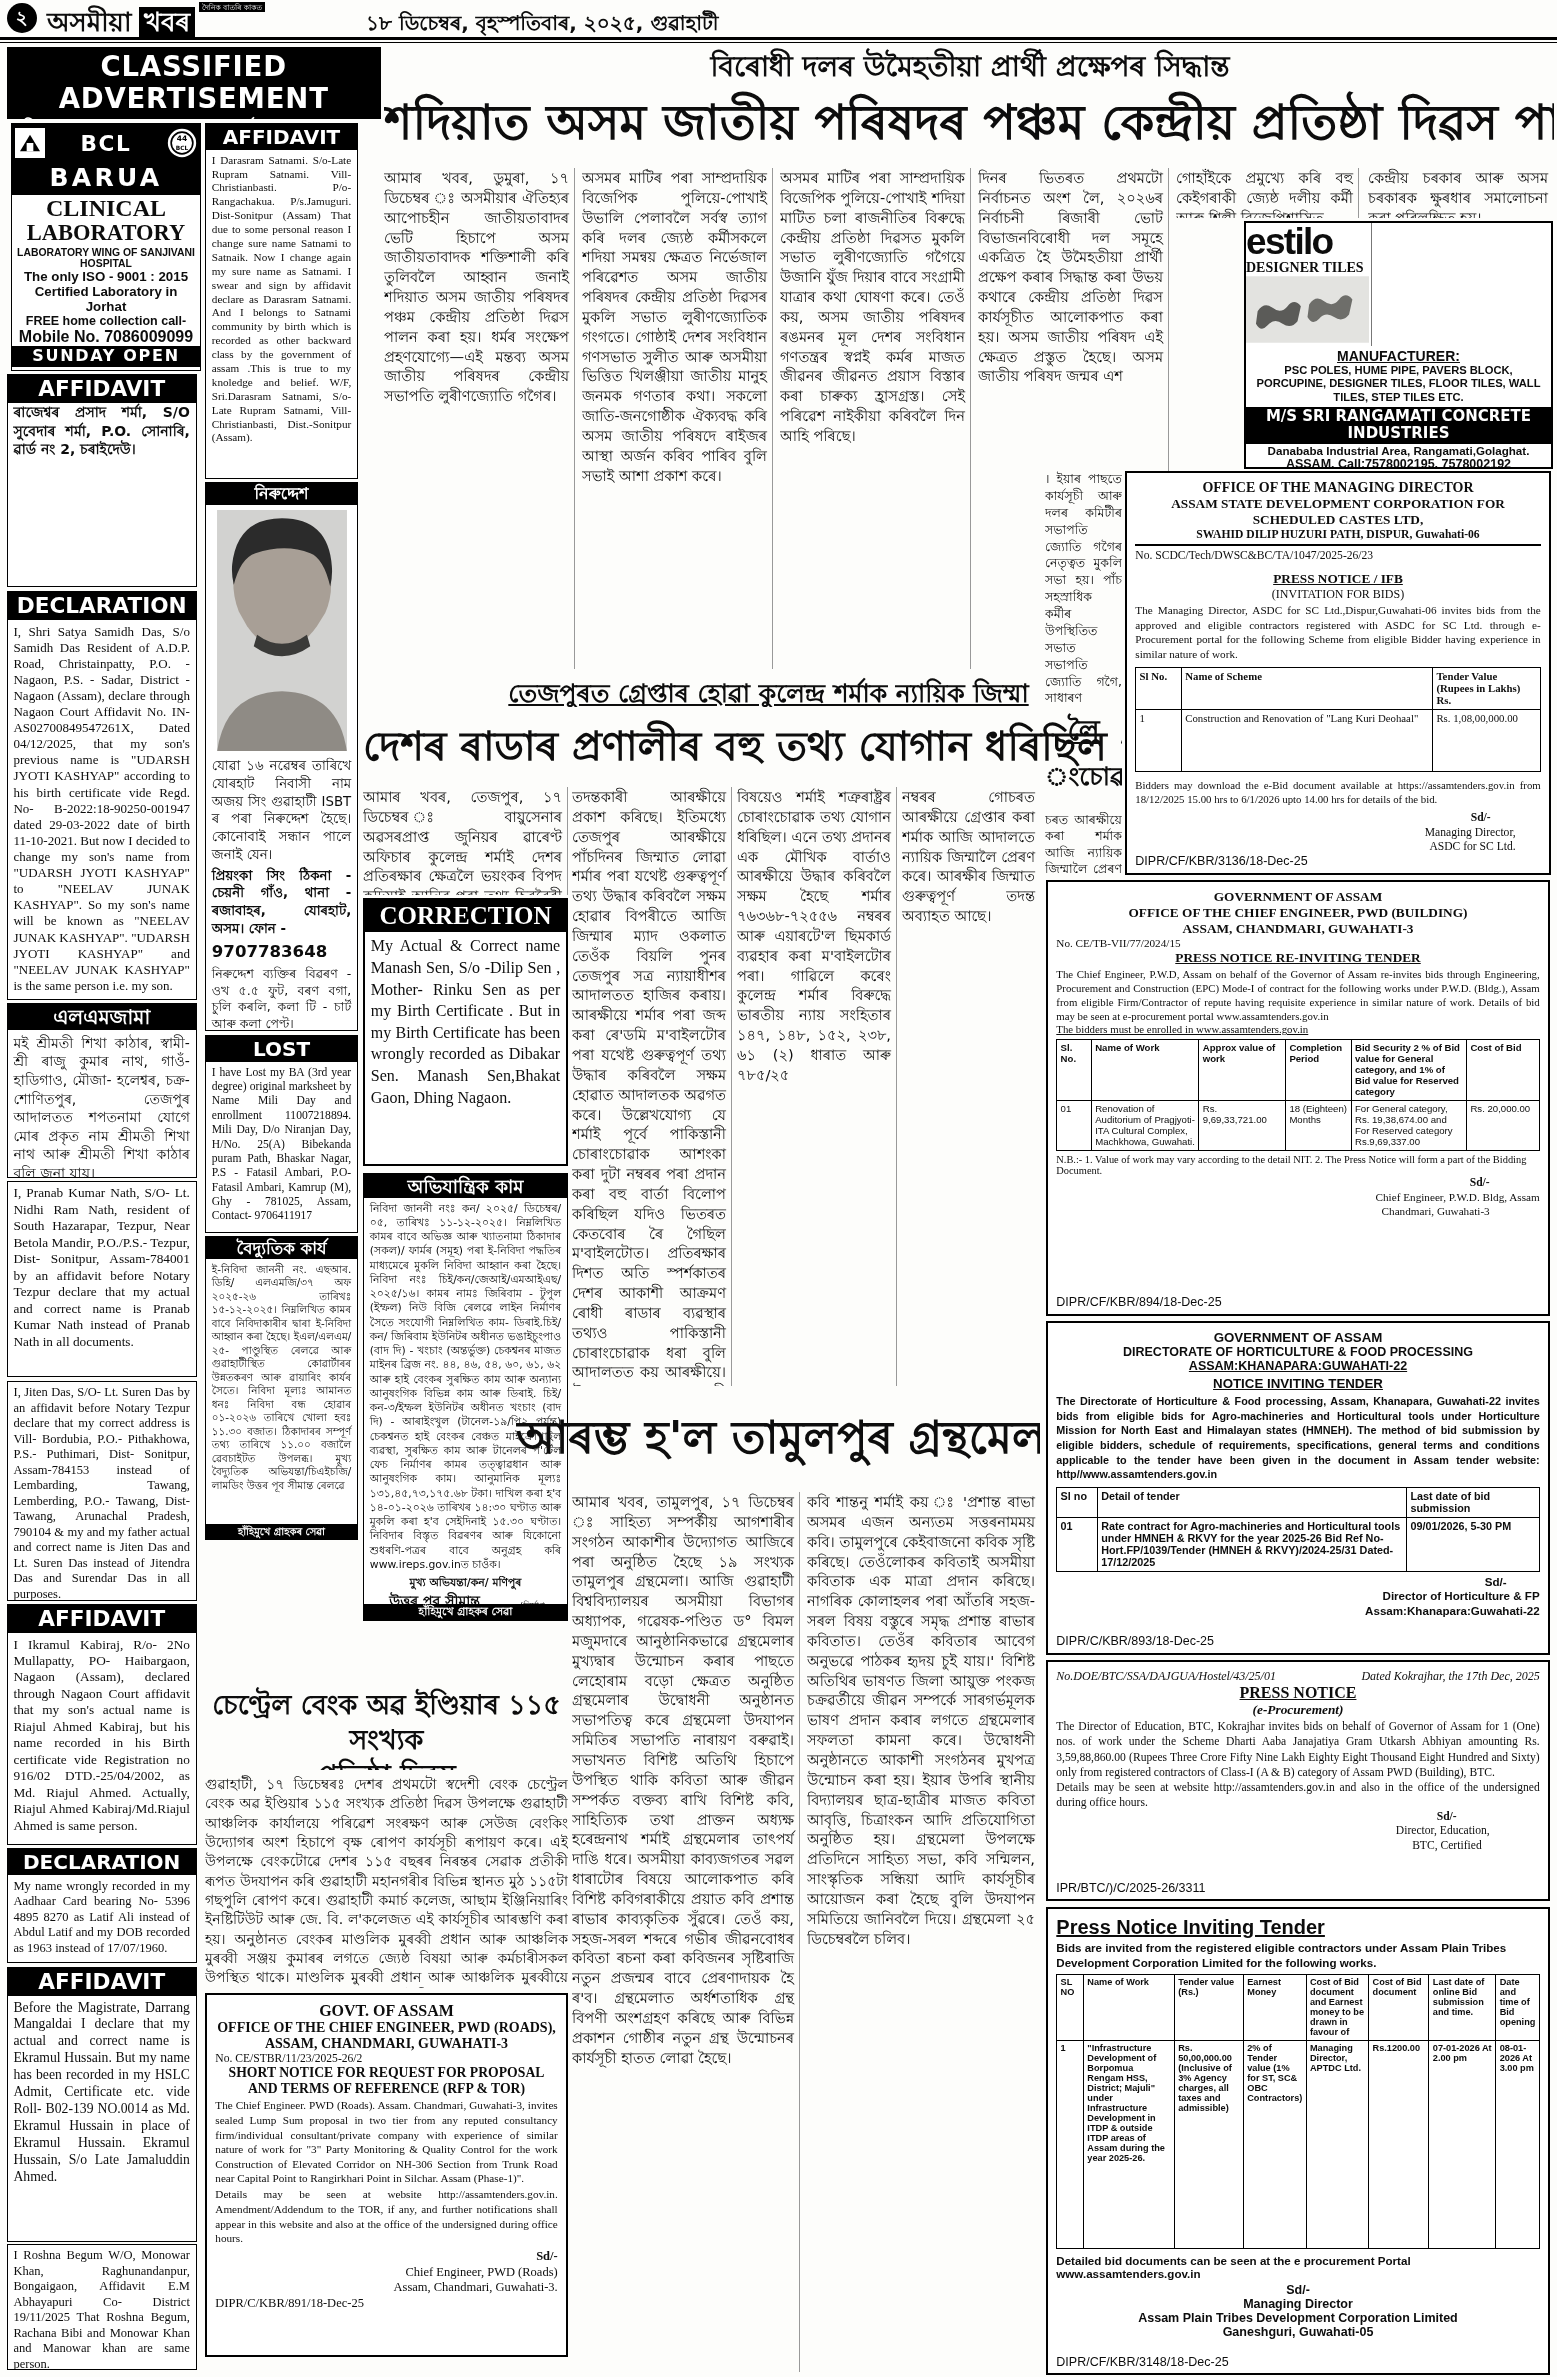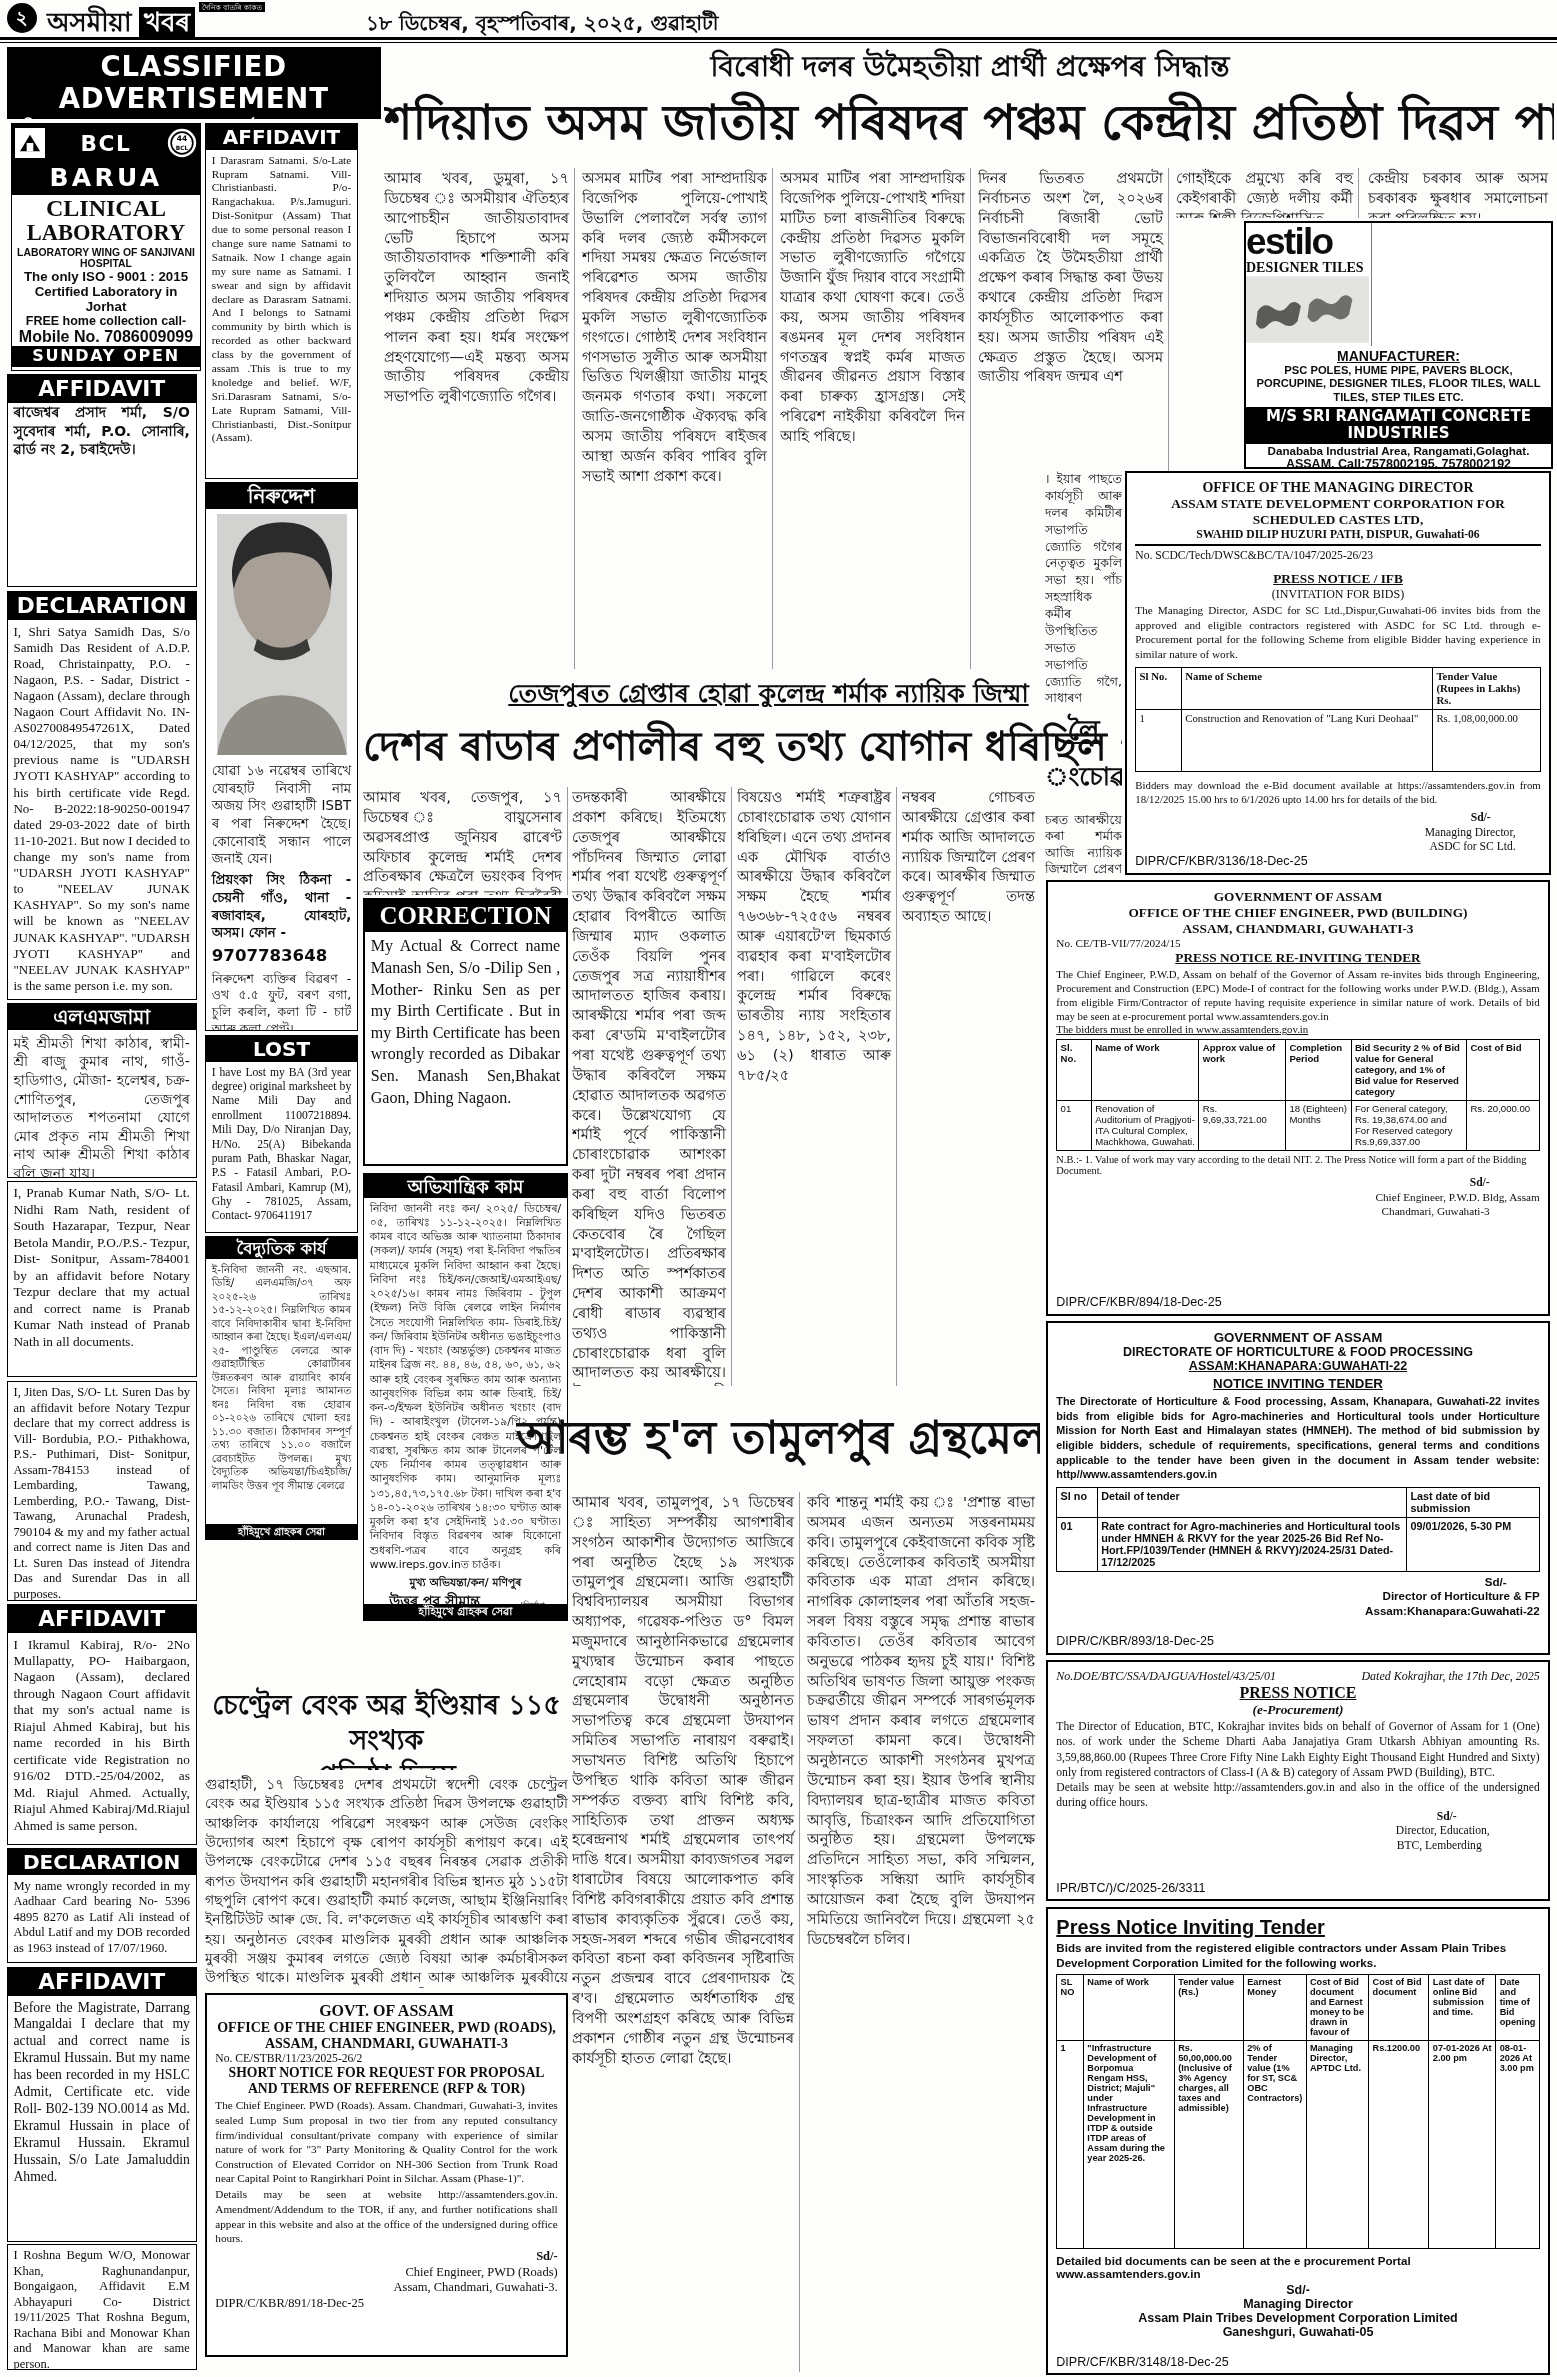--- a/index.html
+++ b/index.html
@@ -144,21 +144,21 @@
   <div class="abs box" style="left:6.7px;top:2244px;width:190px;height:126px;">
     <div class="ben" style="font-size:12.5px;">I Roshna Begum W/O, Monowar Khan, Raghunandanpur, Bongaigaon, Affidavit E.M Abhayapuri Co- District 19/11/2025 That Roshna Begum, Rachana Bibi and Monowar Khan and Manowar khan are same person.</div>
   </div>
 
   <div class="abs box" style="left:205px;top:123px;width:153px;height:356px;">
     <div class="bhead" style="font-size:20px;">AFFIDAVIT</div>
     <div class="ben" style="font-size:11.2px;">I Darasram Satnami. S/o-Late Rupram Satnami. Vill-Christianbasti. P/o-Rangachakua. P/s.Jamuguri. Dist-Sonitpur (Assam) That due to some personal reason I change sure name Satnami to Satnaik. Now I change again my sure name as Satnami. I swear and sign by affidavit declare as Darasram Satnami. And I belongs to Satnami community by birth which is recorded as other backward class by the government of assam .This is true to my knoledge and belief. W/F, Sri.Darasram Satnami, S/o-Late Rupram Satnami, Vill-Christianbasti, Dist.-Sonitpur (Assam).</div>
   </div>
 
   <div class="abs box" style="left:205px;top:482px;width:153px;height:549px;">
-    <div class="bhead" style="font-size:20px;">নিৰুদ্দেশ</div>
+    <div class="bhead" style="font-size:16px;">নিৰুদ্দেশ</div>
     <div class="photo" style="width:130px;height:241px;margin:5px auto 3.3px auto;position:relative;overflow:hidden;">
       <svg width="130" height="241" viewBox="0 0 156 290">
         <rect width="156" height="290" fill="#d2d2d0"></rect>
         <path d="M20 70 q10 -52 58 -52 q50 0 58 54 q4 30 -6 52 l-10 16 q-18 26 -42 26 q-24 0 -42 -26 l-10 -18 q-9 -22 -6 -52 z" fill="#a89f96"></path>
         <path d="M18 66 q6 -56 60 -56 q56 0 60 58 q1 12 -2 24 q-8 -34 -24 -40 q-30 -12 -66 0 q-18 6 -26 38 q-3 -12 -2 -24 z" fill="#2b2b2b"></path>
         <path d="M48 150 q30 22 60 0 l4 14 q-34 24 -68 0 z" fill="#3a3a38"></path>
         <path d="M0 290 q10 -70 78 -72 q68 2 78 72 z" fill="#8f8b85"></path>
       </svg>
     </div>
     <div class="bas" style="font-size:13.3px;">যোৱা ১৬ নৱেম্বৰ তাৰিখে যোৰহাট নিবাসী নাম অজয় সিং গুৱাহাটী ISBT ৰ পৰা নিৰুদ্দেশ হৈছে। কোনোবাই সন্ধান পালে জনাই যেন।</div>
@@ -330,21 +330,21 @@
     <div style="display:flex;justify-content:space-between;">
       <span class="i" style="font-size:12px;">No.DOE/BTC/SSA/DAJGUA/Hostel/43/25/01</span>
       <span class="i" style="font-size:12px;">Dated Kokrajhar, the 17th Dec, 2025</span>
     </div>
     <div class="ctr b u" style="font-size:16px;">PRESS  NOTICE</div>
     <div class="ctr b i" style="font-size:13.3px;">(e-Procurement)</div>
     <div style="font-size:11.6px;line-height:1.3;text-align:justify;margin-top:1.7px;">The Director of Education, BTC, Kokrajhar invites bids on behalf of Governor of Assam for 1 (One) nos. of work under the Scheme Dharti Aaba Janajatiya Gram Utkarsh Abhiyan amounting Rs. 3,59,88,860.00 (Rupees Three Crore Fifty Nine Lakh Eighty Eight Thousand Eight Hundred and Sixty) only from registered contractors of Class-I (A &amp; B) category of Assam PWD (Building), BTC.</div>
     <div style="font-size:11.6px;line-height:1.3;text-align:justify;">Details may be seen at website http://assamtenders.gov.in and also in the office of the undersigned during office hours.</div>
     <div class="sd b" style="font-size:11.6px;margin-right:83px;">Sd/-</div>
     <div class="sd" style="font-size:11.6px;margin-right:50px;">Director, Education,</div>
-    <div class="sd" style="font-size:11.6px;margin-right:58px;">BTC, Lemberding</div>
+    <div class="sd" style="font-size:11.6px;margin-right:58px;">BTC, Certified</div>
     <div class="ref sans" style="position:absolute;bottom:4.2px;left:8.3px;">IPR/BTC/)/C/2025-26/3311</div>
   </div>
 
   <div class="abs notice sans" style="left:1046px;top:1907px;width:504px;height:468px;">
     <div class="b u" style="font-size:20px;">Press Notice Inviting Tender</div>
     <div class="b" style="font-size:11.6px;line-height:1.3;margin-top:1.7px;">Bids are invited from the registered eligible contractors under Assam Plain Tribes Development Corporation Limited for the following works.</div>
     <table class="tbl" style="font-size:9.2px;margin-top:3.3px;">
       <tbody>
           <tr>
         <th style="width:21.6px;">SL NO</th>

